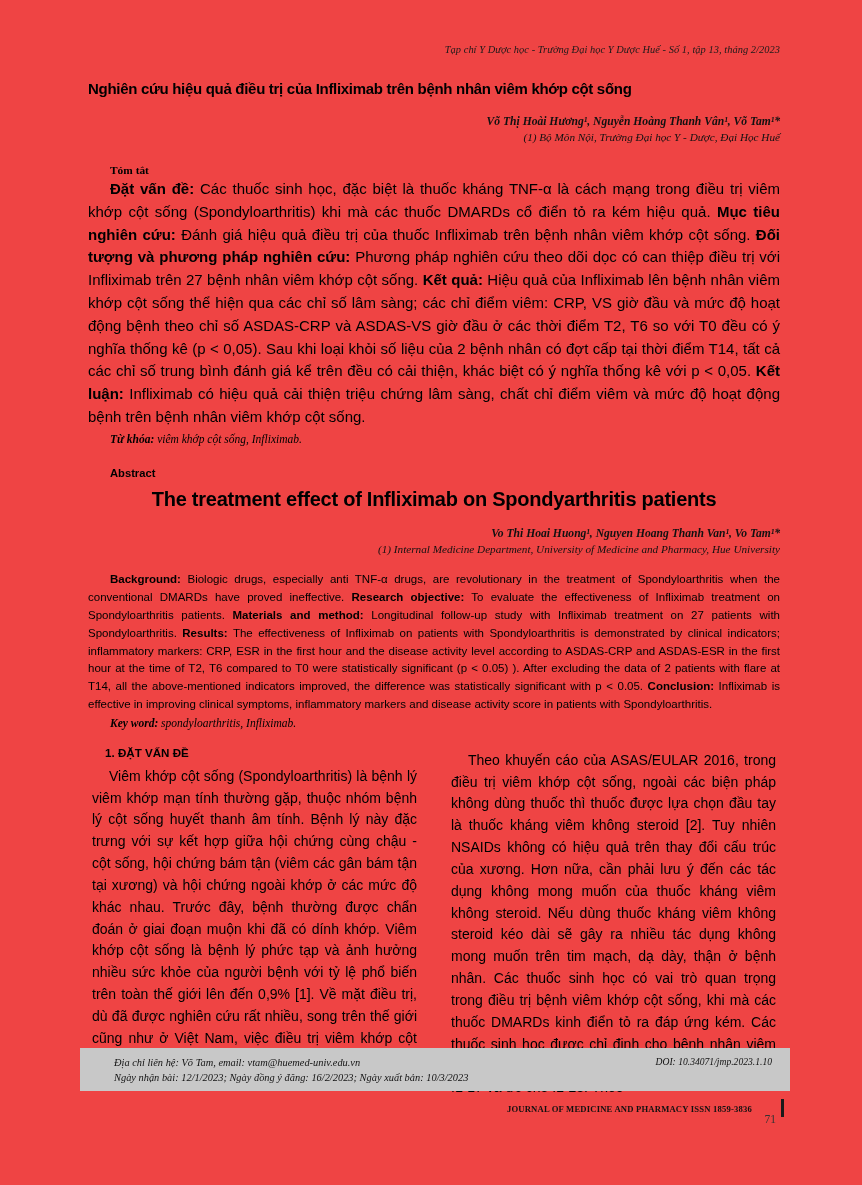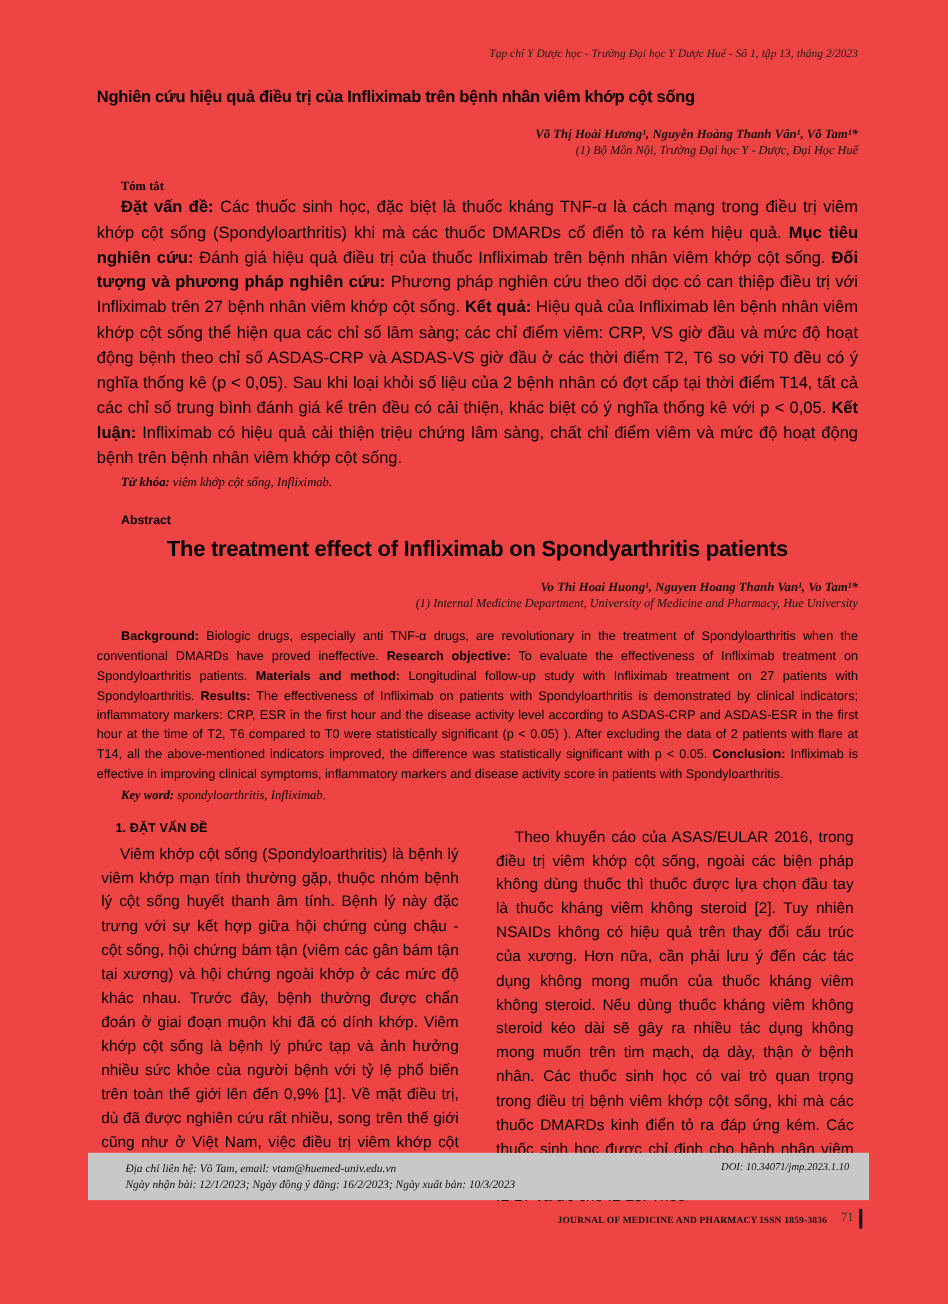--- a/index.html
+++ b/index.html
@@ -205,21 +205,21 @@
     font-family: "Liberation Serif", serif;
     font-weight: bold;
     font-size: 8.6px;
     letter-spacing: 0.2px;
     color: #111;
     white-space: nowrap;
   }
   .page-number {
     position: absolute;
     right: 86px;
-    top: 0px;
+    top: 12px;
     font-family: "Liberation Serif", serif;
     font-size: 11.5px;
     color: #333;
   }
   .footer-rule {
     position: absolute;
     right: 78px;
     top: -2px;
     width: 3px;
     height: 18px;

